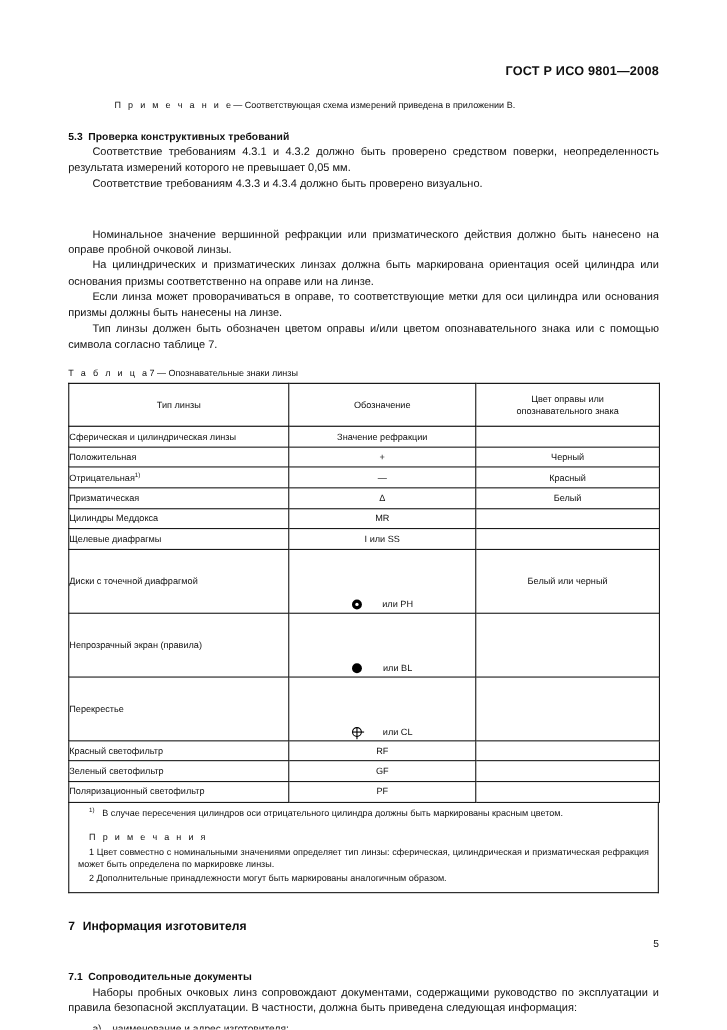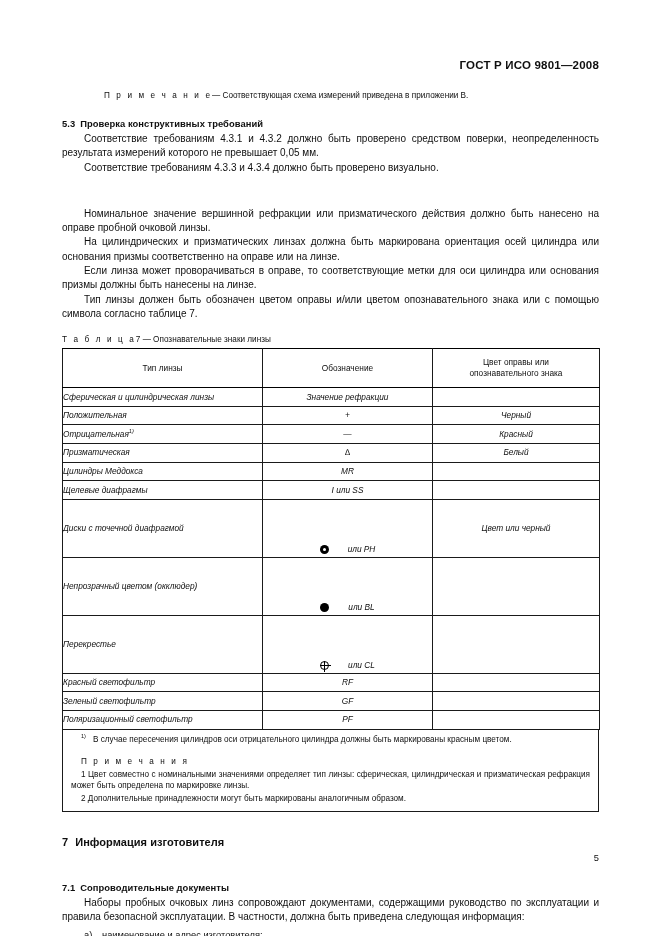--- a/index.html
+++ b/index.html
@@ -116,21 +116,20 @@
     border-top: 1.6px solid #000;
     border-bottom: 1.6px solid #000;
     text-align: center;
     height: 34px;
     line-height: 11.5px;
     padding: 2px 4px;
   }
   table.lens-table tbody td {
     height: 17.6px;
     line-height: 11px;
-    font-style: italic;
   }
   td.col-type {
     text-align: left;
     padding-left: 9px;
   }
   td.col-mark,
   td.col-color {
     text-align: center;
   }
   td .sup {
@@ -349,24 +348,24 @@
           <td class="col-color"></td>
         </tr>
         <tr>
           <td class="col-type">Диски с точечной диафрагмой</td>
           <td class="col-mark">
             <span class="sym-wrap">
               <span class="sym-pinhole"></span>
               <span>или PH</span>
             </span>
           </td>
-          <td class="col-color">Цвет или черный</td>
-        </tr>
-        <tr>
-          <td class="col-type">Непрозрачный цветом (окклюдер)</td>
+          <td class="col-color">Белый или черный</td>
+        </tr>
+        <tr>
+          <td class="col-type">Непрозрачный экран (правила)</td>
           <td class="col-mark">
             <span class="sym-wrap">
               <span class="sym-occluder"></span>
               <span>или BL</span>
             </span>
           </td>
           <td class="col-color"></td>
         </tr>
         <tr>
           <td class="col-type">Перекрестье</td>

